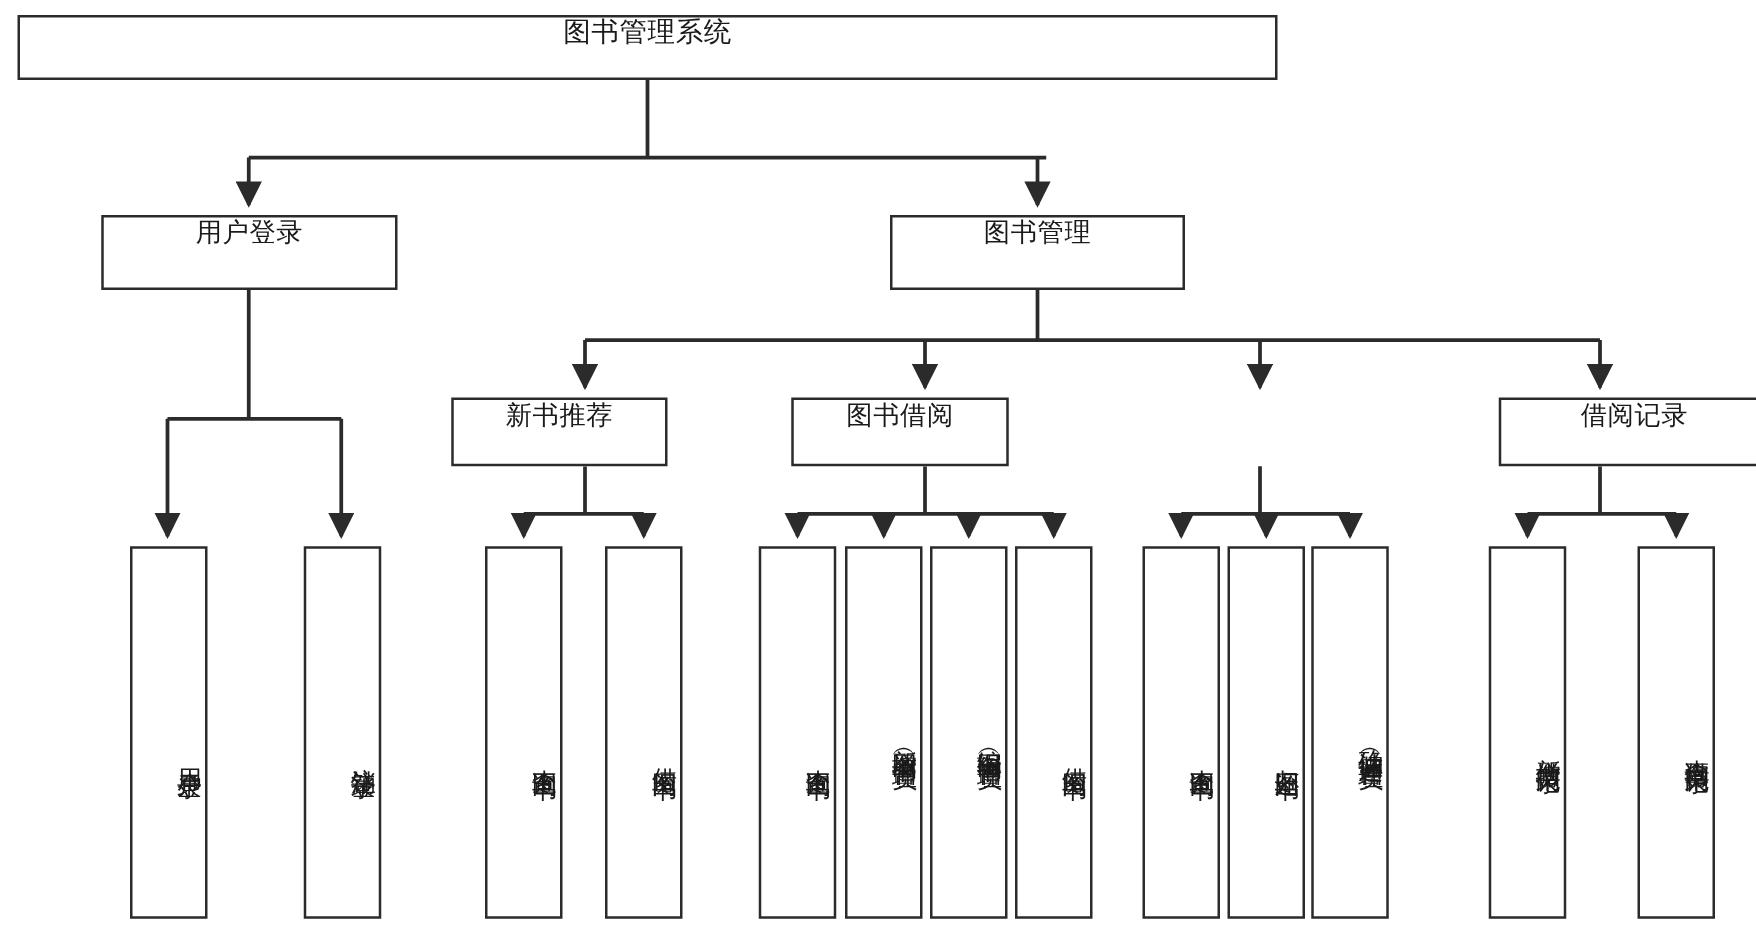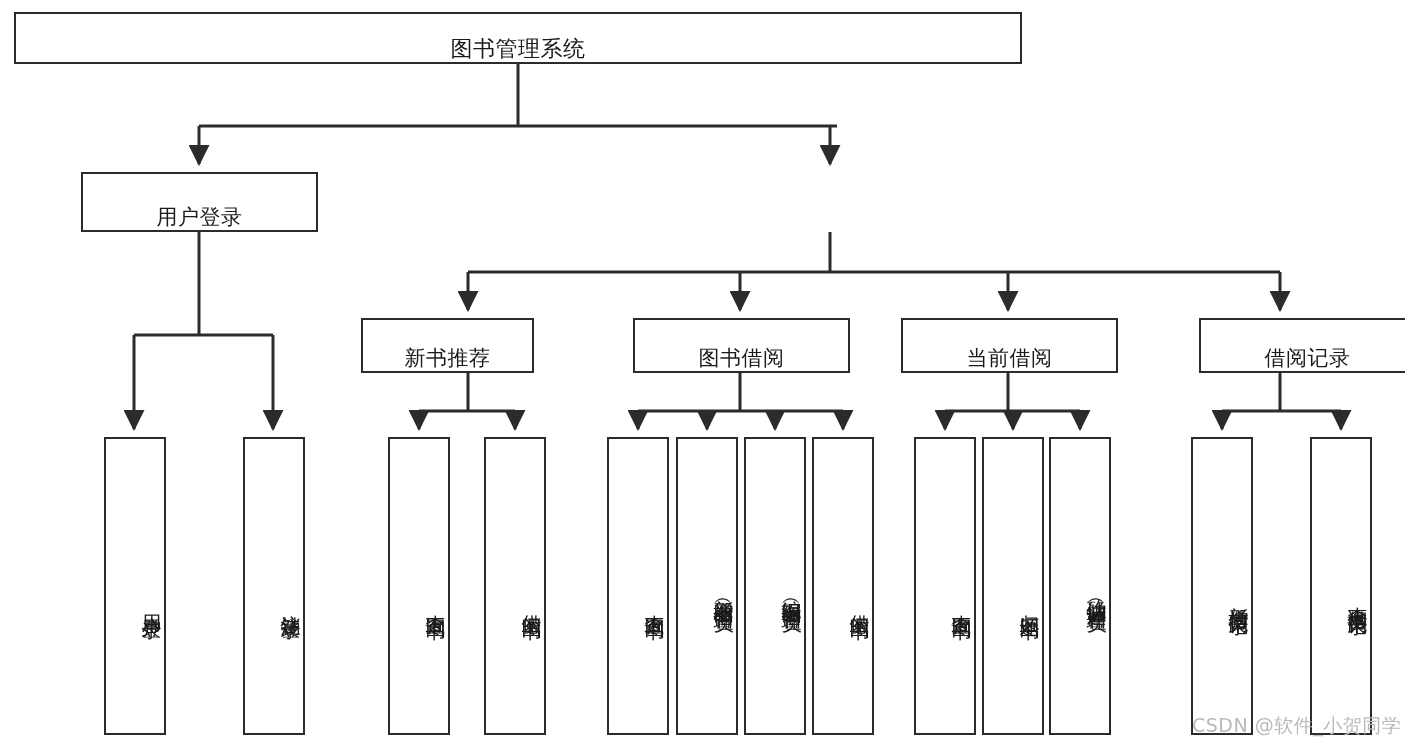--- a/index.html
+++ b/index.html
@@ -24,21 +24,21 @@
     top: 0;
     width: 1405px;
     height: 747px;
   }
   .node {
     position: absolute;
     box-sizing: border-box;
     background: #ffffff;
     border: 2px solid #2b2b2b;
     display: flex;
-    align-items: flex-end;
+    align-items: flex-start;
     justify-content: center;
     color: #1a1a1a;
   }
   .node-h {
     font-size: 21px;
     letter-spacing: 0.5px;
     line-height: 1.2;
   }
   .node-root {
     font-size: 22px;
@@ -122,29 +122,29 @@
     </g>
   </svg>
 
   <div class="node node-h node-root" style="left:14px; top:12px; width:1008px; height:52px;">
     <span>图书管理系统</span>
   </div>
 
   <div class="node node-h" style="left:81px; top:172px; width:237px; height:60px;">
     <span>用户登录</span>
   </div>
+  <div class="node node-h" style="left:712px; top:172px; width:236px; height:60px;">
+    <span>图书管理</span>
+  </div>
 
   <div class="node node-h" style="left:361px; top:318px; width:173px; height:55px;">
     <span>新书推荐</span>
   </div>
-  <div class="node node-h" style="left:633px; top:318px; width:217px; height:55px;">
+  <div class="node node-h" style="left:633px; top:318px; width:174px; height:55px;">
     <span>图书借阅</span>
-  </div>
-  <div class="node node-h" style="left:901px; top:318px; width:217px; height:55px;">
-    <span>当前借阅</span>
   </div>
   <div class="node node-h" style="left:1172px; top:318px; width:217px; height:55px;margin-left:27px;">
     <span>借阅记录</span>
   </div>
 
   <div class="node node-v" style="left:104px; top:437px; width:62px; height:298px;">
     <span class="vlabel">用户登录</span>
   </div>
   <div class="node node-v" style="left:243px; top:437px; width:62px; height:298px;">
     <span class="vlabel">注销登录</span>
@@ -176,15 +176,14 @@
   <div class="node node-v" style="left:1049px; top:437px; width:62px; height:298px; padding-top:14px;">
     <span class="vlabel">确认归还（管理员）</span>
   </div>
   <div class="node node-v" style="left:1191px; top:437px; width:62px; height:298px; padding-top:22px;">
     <span class="vlabel">新增借阅记录</span>
   </div>
   <div class="node node-v" style="left:1310px; top:437px; width:62px; height:298px; padding-top:22px;">
     <span class="vlabel">查询借阅记录</span>
   </div>
 
-  <div class="watermark" style="left:1192px; top:713px;">CSDN @软件_小贺同学</div>
 
 </div>
 
 </body></html>

